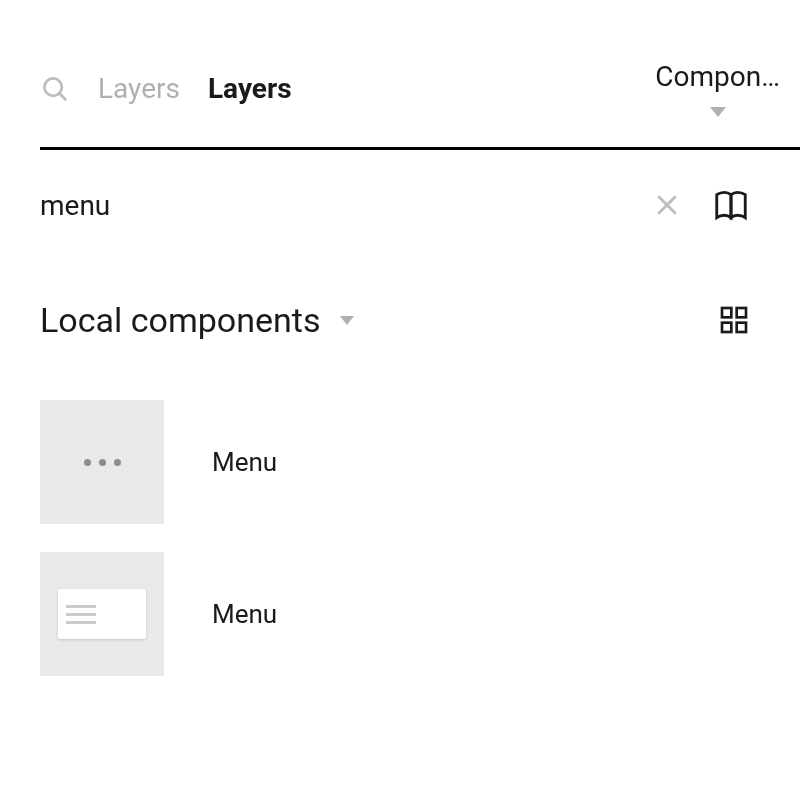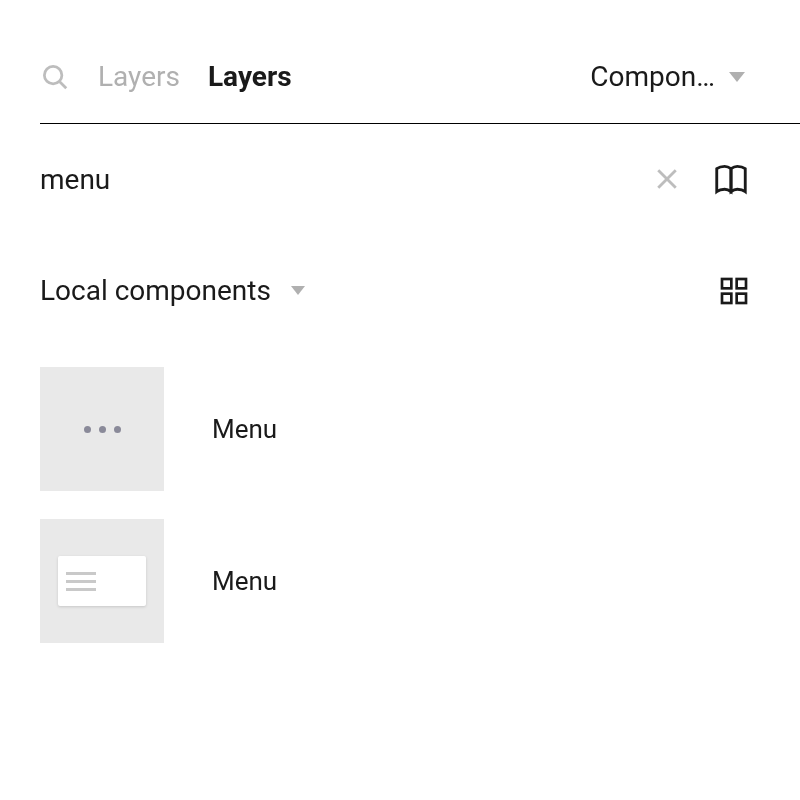--- a/index.html
+++ b/index.html
@@ -17,21 +17,21 @@
     .panel {
       width: 760px;
       margin-left: 40px;
       padding-top: 60px;
     }
     .tab-row {
       display: flex;
       align-items: center;
       gap: 28px;
       padding-bottom: 30px;
-      border-bottom: 1px solid #000000;
+      border-bottom: 3px solid #000000;
     }
     .search-icon-btn {
       color: #bdbdbd;
       display: flex;
       align-items: center;
       cursor: pointer;
     }
     .tab {
       font-size: 28px;
       color: #b0b0b0;
@@ -44,21 +44,22 @@
     .spacer {
       flex: 1;
     }
     .page-selector {
       display: flex;
       align-items: center;
       gap: 14px;
       font-size: 28px;
       color: #1a1a1a;
       cursor: pointer;
-      padding-right: 55px;
+      padding-right: 20px;
+      flex-direction: column;
     }
     .search-row {
       display: flex;
       align-items: center;
       padding-top: 36px;
       padding-bottom: 20px;
       padding-right: 50px;
     }
     .search-input {
       border: none;
@@ -82,21 +83,21 @@
       cursor: pointer;
     }
     .section-row {
       display: flex;
       align-items: center;
       padding-top: 56px;
       padding-bottom: 30px;
       padding-right: 50px;
     }
     .section-label {
-      font-size: 28px;
+      font-size: 34px;
       color: #1a1a1a;
       display: flex;
       align-items: center;
       gap: 20px;
       cursor: pointer;
     }
     .grid-btn {
       display: flex;
       align-items: center;
       cursor: pointer;

